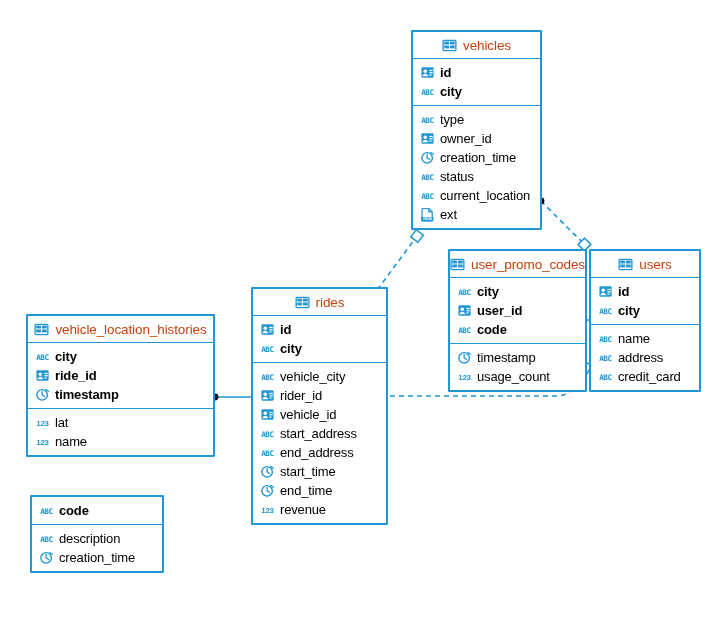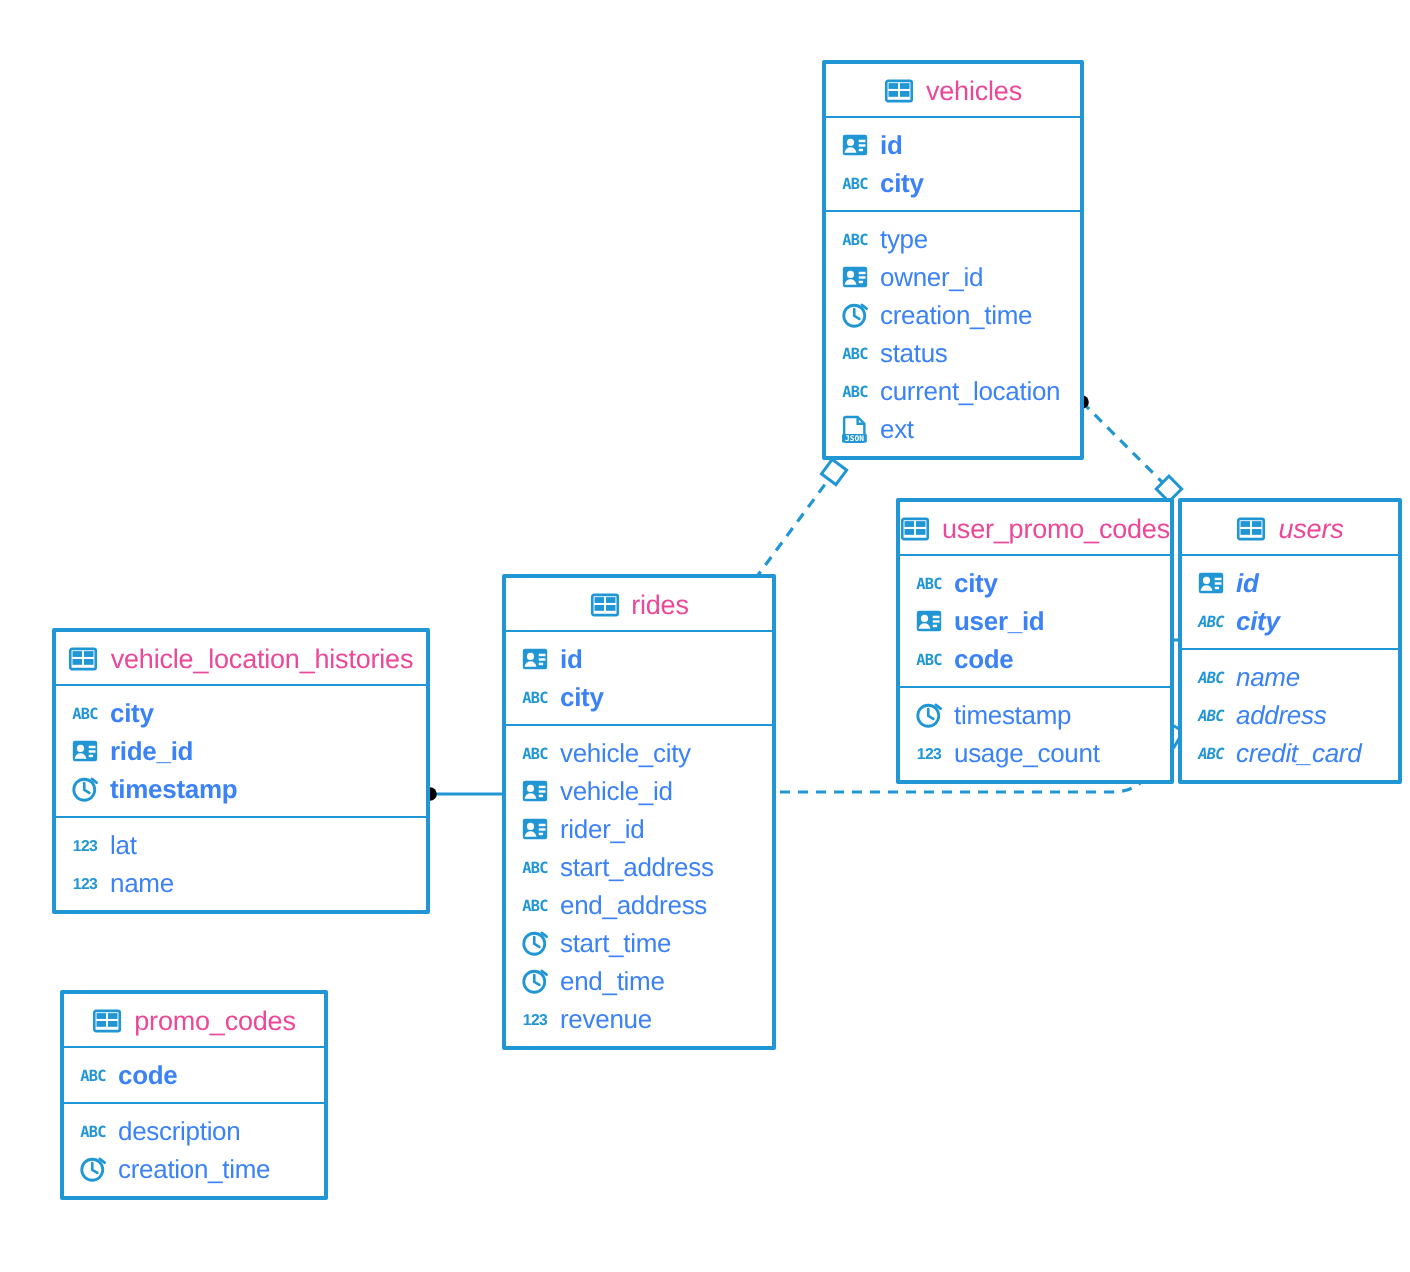--- a/index.html
+++ b/index.html
@@ -35,41 +35,41 @@
     height: 27px;
     display: flex;
     align-items: center;
     justify-content: center;
     gap: 6px;
     border-bottom: 1.5px solid #2196d4;
     padding: 0 8px;
   }
   .tbl-title {
     font-size: 13.5px;
-    color: #ec4899;
+    color: #c2410c;
     white-space: nowrap;
     letter-spacing: -0.1px;
   }
   .sect {
     padding: 4px 0 4px 0;
   }
   .sect.keys {
     border-bottom: 1.5px solid #2196d4;
   }
   .field {
     display: flex;
     align-items: center;
     gap: 5px;
     height: 19px;
     padding: 0 7px;
     white-space: nowrap;
   }
   .fname {
     font-size: 13px;
-    color: #3b82f6;
+    color: #000000;
     letter-spacing: -0.15px;
   }
   .field.pk .fname {
     font-weight: bold;
   }
   .ico {
     width: 15px;
     height: 15px;
     flex: 0 0 15px;
     display: block;
@@ -204,21 +204,21 @@
                 <path d="M3 1.6 h6.4 L13 5.2 V14 a0.8 0.8 0 0 1 -0.8 0.8 H3 a0.8 0.8 0 0 1 -0.8 -0.8 V2.4 a0.8 0.8 0 0 1 0.8 -0.8 z" fill="none" stroke="#2196d4" stroke-width="1.3"></path>
                 <path d="M9.4 1.6 V5.2 H13" fill="none" stroke="#2196d4" stroke-width="1.3"></path>
                 <rect x="1.1" y="10.6" width="13.2" height="4.6" rx="0.6" fill="#2196d4"></rect>
                 <text x="7.7" y="14.3" font-family="DejaVu Sans Mono, monospace" font-size="4.2" font-weight="bold" fill="#fff" text-anchor="middle">JSON</text>
               </svg>
             </span>
             <span class="fname">ext</span>
           </div>
         </div>
       </div>
-      <div class="table-box" style="left: 589px; top: 249px; width: 112px; font-style: italic;">
+      <div class="table-box" style="left: 589px; top: 249px; width: 112px;">
         <div class="tbl-header">
           <span class="ico">
             <svg viewBox="0 0 16 16" width="15" height="15">
               <rect x="1.2" y="2.6" width="13.6" height="10.8" rx="1" fill="none" stroke="#2196d4" stroke-width="1.4"></rect>
               <rect x="2.4" y="3.8" width="5.1" height="3.1" fill="#2196d4"></rect>
               <rect x="8.5" y="3.8" width="5.1" height="3.1" fill="#2196d4"></rect>
               <rect x="2.4" y="8" width="5.1" height="3.1" fill="#2196d4"></rect>
               <rect x="8.5" y="8" width="5.1" height="3.1" fill="#2196d4"></rect>
             </svg>
           </span>
@@ -388,34 +388,34 @@
             <span class="ico">
               <svg viewBox="0 0 16 16" width="15" height="15">
                 <rect x="1.5" y="2.5" width="13" height="11" rx="1.2" fill="#2196d4"></rect>
                 <circle cx="5.6" cy="6.6" r="1.9" fill="#fff"></circle>
                 <path d="M2.4 12.1c0.5-2 1.8-2.9 3.2-2.9s2.7 0.9 3.2 2.9z" fill="#fff"></path>
                 <rect x="10" y="5.2" width="3.6" height="1.3" fill="#fff"></rect>
                 <rect x="10" y="7.6" width="3.6" height="1.3" fill="#fff"></rect>
                 <rect x="10" y="10" width="2.3" height="1.3" fill="#fff"></rect>
               </svg>
             </span>
+            <span class="fname">rider_id</span>
+          </div>
+          <div class="field">
+            <span class="ico">
+              <svg viewBox="0 0 16 16" width="15" height="15">
+                <rect x="1.5" y="2.5" width="13" height="11" rx="1.2" fill="#2196d4"></rect>
+                <circle cx="5.6" cy="6.6" r="1.9" fill="#fff"></circle>
+                <path d="M2.4 12.1c0.5-2 1.8-2.9 3.2-2.9s2.7 0.9 3.2 2.9z" fill="#fff"></path>
+                <rect x="10" y="5.2" width="3.6" height="1.3" fill="#fff"></rect>
+                <rect x="10" y="7.6" width="3.6" height="1.3" fill="#fff"></rect>
+                <rect x="10" y="10" width="2.3" height="1.3" fill="#fff"></rect>
+              </svg>
+            </span>
             <span class="fname">vehicle_id</span>
-          </div>
-          <div class="field">
-            <span class="ico">
-              <svg viewBox="0 0 16 16" width="15" height="15">
-                <rect x="1.5" y="2.5" width="13" height="11" rx="1.2" fill="#2196d4"></rect>
-                <circle cx="5.6" cy="6.6" r="1.9" fill="#fff"></circle>
-                <path d="M2.4 12.1c0.5-2 1.8-2.9 3.2-2.9s2.7 0.9 3.2 2.9z" fill="#fff"></path>
-                <rect x="10" y="5.2" width="3.6" height="1.3" fill="#fff"></rect>
-                <rect x="10" y="7.6" width="3.6" height="1.3" fill="#fff"></rect>
-                <rect x="10" y="10" width="2.3" height="1.3" fill="#fff"></rect>
-              </svg>
-            </span>
-            <span class="fname">rider_id</span>
           </div>
           <div class="field">
             <span class="ico">
               <svg viewBox="0 0 16 16" width="15" height="15">
                 <text x="8" y="11.2" font-family="DejaVu Sans Mono, monospace" font-size="8.2" font-weight="bold" fill="#2196d4" text-anchor="middle" letter-spacing="-0.4">ABC</text>
               </svg>
             </span>
             <span class="fname">start_address</span>
           </div>
           <div class="field">
@@ -515,32 +515,20 @@
             <span class="ico">
               <svg viewBox="0 0 16 16" width="15" height="15">
                 <text x="8" y="11.4" font-family="Liberation Sans, sans-serif" font-size="8.4" font-weight="bold" fill="#2196d4" text-anchor="middle" letter-spacing="-0.3">123</text>
               </svg>
             </span>
             <span class="fname">name</span>
           </div>
         </div>
       </div>
       <div class="table-box" style="left: 30px; top: 495px; width: 134px;">
-        <div class="tbl-header">
-          <span class="ico">
-            <svg viewBox="0 0 16 16" width="15" height="15">
-              <rect x="1.2" y="2.6" width="13.6" height="10.8" rx="1" fill="none" stroke="#2196d4" stroke-width="1.4"></rect>
-              <rect x="2.4" y="3.8" width="5.1" height="3.1" fill="#2196d4"></rect>
-              <rect x="8.5" y="3.8" width="5.1" height="3.1" fill="#2196d4"></rect>
-              <rect x="2.4" y="8" width="5.1" height="3.1" fill="#2196d4"></rect>
-              <rect x="8.5" y="8" width="5.1" height="3.1" fill="#2196d4"></rect>
-            </svg>
-          </span>
-          <span class="tbl-title">promo_codes</span>
-        </div>
         <div class="sect keys">
           <div class="field pk">
             <span class="ico">
               <svg viewBox="0 0 16 16" width="15" height="15">
                 <text x="8" y="11.2" font-family="DejaVu Sans Mono, monospace" font-size="8.2" font-weight="bold" fill="#2196d4" text-anchor="middle" letter-spacing="-0.4">ABC</text>
               </svg>
             </span>
             <span class="fname">code</span>
           </div>
         </div>

